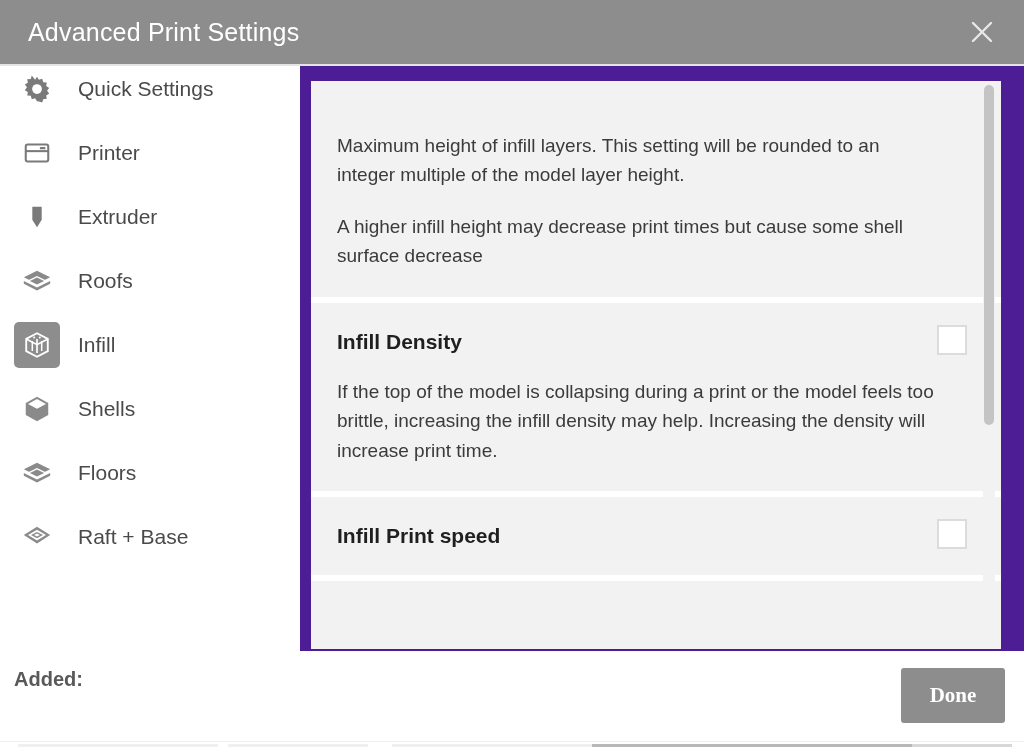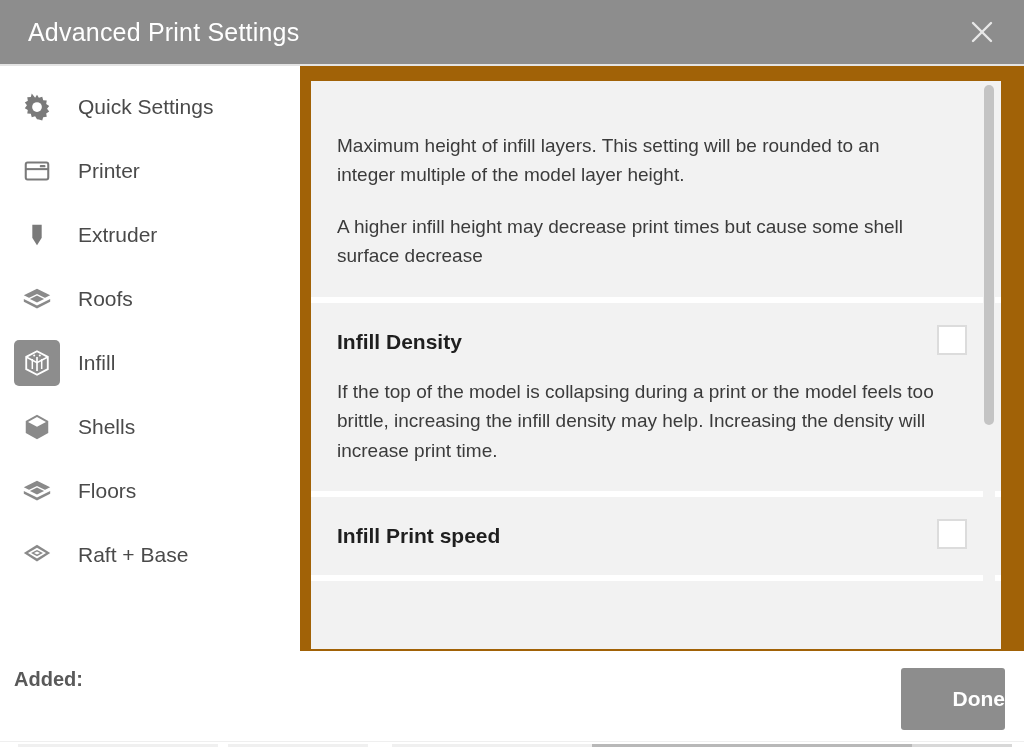--- a/index.html
+++ b/index.html
@@ -9,21 +9,21 @@
     height: 747px;
     overflow: hidden;
     background: #ffffff;
     font-family: "Liberation Sans", sans-serif;
   }
 
   #app {
     position: relative;
     width: 1024px;
     height: 747px;
-    background: #a16207;
+    background: #4c1d95;
     border-radius: 10px;
   }
 
   
   .titlebar {
     position: absolute;
     left: 0; top: 0;
     width: 1024px;
     height: 64px;
     background: #8d8d8d;
@@ -59,21 +59,20 @@
     background: #e4e4e4;
   }
 
   
   .sidebar {
     position: absolute;
     left: 0; top: 66px;
     width: 300px;
     height: 585px;
     background: #ffffff;
-    padding-top: 18px;
   }
   .side-item {
     display: flex;
     align-items: center;
     height: 46px;
     margin-bottom: 18px;
     padding-left: 14px;
     cursor: pointer;
   }
   .side-icon {
@@ -174,30 +173,29 @@
     top: 17px;
     font-size: 20px;
     font-weight: bold;
     color: #595959;
   }
   .done-button {
     position: absolute;
     right: 19px;
     top: 17px;
     width: 104px;
-    height: 62px;
+    height: 55px;
     background: #8d8d8d;
     border: none;
     border-radius: 3px;
     color: #ffffff;
     font-size: 21px;
     font-weight: bold;
-    font-family: Liberation Sans, sans-serif;
-    cursor: pointer;
-    text-align: right;
+    font-family: Liberation Serif, serif;
+    cursor: pointer;
   }
   .bottom-strip {
     position: absolute;
     left: 0; top: 741px;
     width: 1024px;
     height: 6px;
     background: #ffffff;
     border-top: 1px solid #efefef;
   }
   .bottom-strip .seg {

